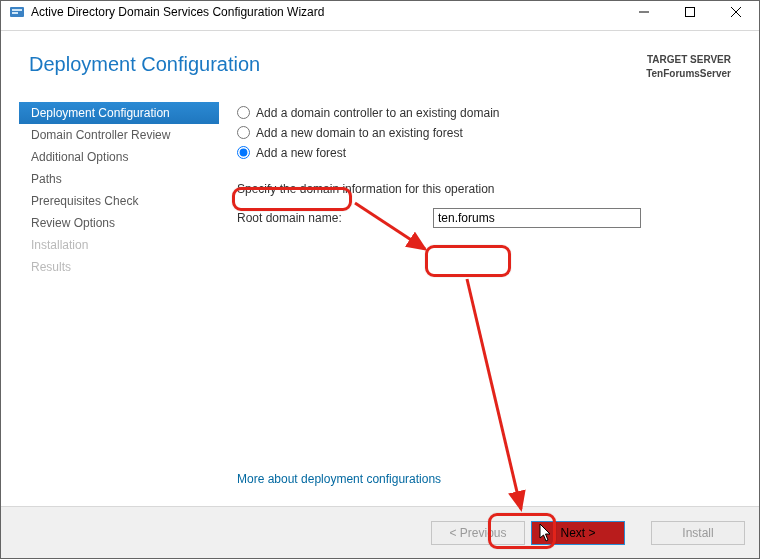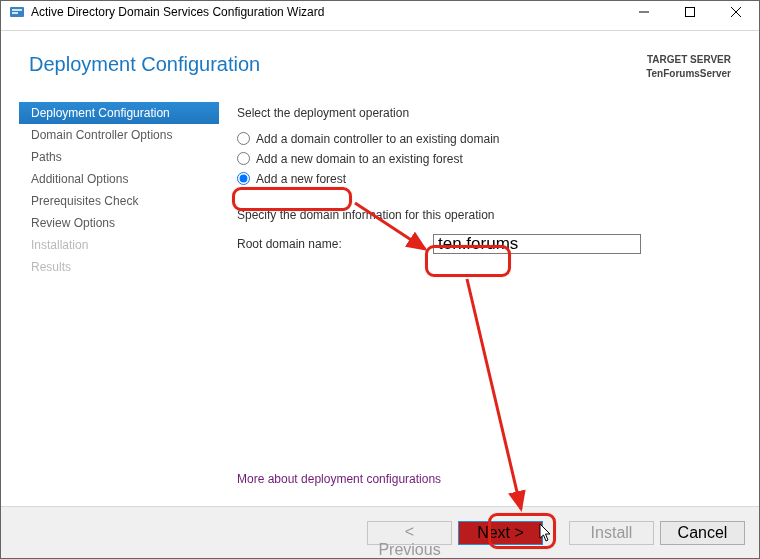--- a/index.html
+++ b/index.html
@@ -98,42 +98,42 @@
   }
   .section-label { margin-bottom: 12px; }
   .radio-row { display: flex; align-items: flex-start; height: 20px; }
   .radio-row input { margin: 0 6px 0 0; }
   .spec-label { margin-top: 16px; margin-bottom: 12px; }
   .form-row { display: flex; align-items: center; margin-top: 2px;}
   .form-row .lbl { width: 196px; }
   .form-row input[type=text] {
     width: 208px; height: 20px;
     border: 1px solid #7a7a7a;
-    font-size: 17px;
+    font-size: 12px;
     padding: 0 4px;
   }
   .more-link {
     position: absolute;
     bottom: 20px; left: 18px;
-    color: #701a75;
+    color: #0369a1;
     font-size: 12px;
   }
   .footer {
     height: 52px;
     background: #f0f0f0;
     border-top: 1px solid #d8d8d8;
     display: flex;
     align-items: center;
     justify-content: flex-end;
     padding: 0 14px;
     gap: 6px;
   }
   .footer button {
-    width: 85px; height: 24px;
-    font-family: inherit; font-size: 16px;
+    width: 94px; height: 24px;
+    font-family: inherit; font-size: 12px;
     background: #e9e9e9;
     border: 1px solid #acacac;
     color: #000;
     cursor: default;
   }
   .footer button:disabled { color: #9a9a9a; background:#eee; border-color:#c5c5c5;}
   .footer button.primary {
     background: #b91c1c;
     border: 1px solid #2a8dd4;
   }
@@ -194,44 +194,43 @@
     </div>
   </div>
 
   <div class="body-area">
 
     <div class="sidebar">
       <div class="sidebar-item active">
           <span>Deployment Configuration</span>
         </div>
       <div class="sidebar-item">
-          <span>Domain Controller Options</span>
+          <span>Domain Controller Review</span>
+        </div>
+      <div class="sidebar-item">
+          <span>Additional Options</span>
         </div>
       <div class="sidebar-item">
           <span>Paths</span>
-        </div>
-      <div class="sidebar-item">
-          <span>Additional Options</span>
         </div>
       <div class="sidebar-item">
           <span>Prerequisites Check</span>
         </div>
       <div class="sidebar-item">
           <span>Review Options</span>
         </div>
       <div class="sidebar-item disabled">
           <span>Installation</span>
         </div>
       <div class="sidebar-item disabled">
           <span>Results</span>
         </div>
     </div>
 
     <div class="content">
-      <div class="section-label">Select the deployment operation</div>
 
       <label class="radio-row">
         <input type="radio" name="op" style="">
         <span>Add a domain controller to an existing domain</span>
       </label>
       <label class="radio-row">
         <input type="radio" name="op" style="">
         <span>Add a new domain to an existing forest</span>
       </label>
       <label class="radio-row">
@@ -248,21 +247,20 @@
 
       <div class="more-link">More about deployment configurations</div>
     </div>
   </div>
 
   <div class="footer">
     <button disabled="">&lt; Previous</button>
     <button class="primary">Next &gt;</button>
     <span style="width:14px"></span>
     <button disabled="">Install</button>
-    <button>Cancel</button>
   </div>
 
   <div class="callout" style="left:231px; top:186px; width:120px; height:24px;"></div>
   <div class="callout" style="left:424px; top:244px; width:86px; height:32px;"></div>
   <div class="callout" style="left:487px; top:512px; width:68px; height:36px;"></div>
 
   <svg class="arrow" style="left:350px; top:196px; width:90px; height:62px;">
     <defs>
         <marker id="ah1" markerWidth="8" markerHeight="8" refX="6" refY="3" orient="auto">
           <path d="M0,0 L7,3 L0,6 Z" fill="#e2231a"></path>

